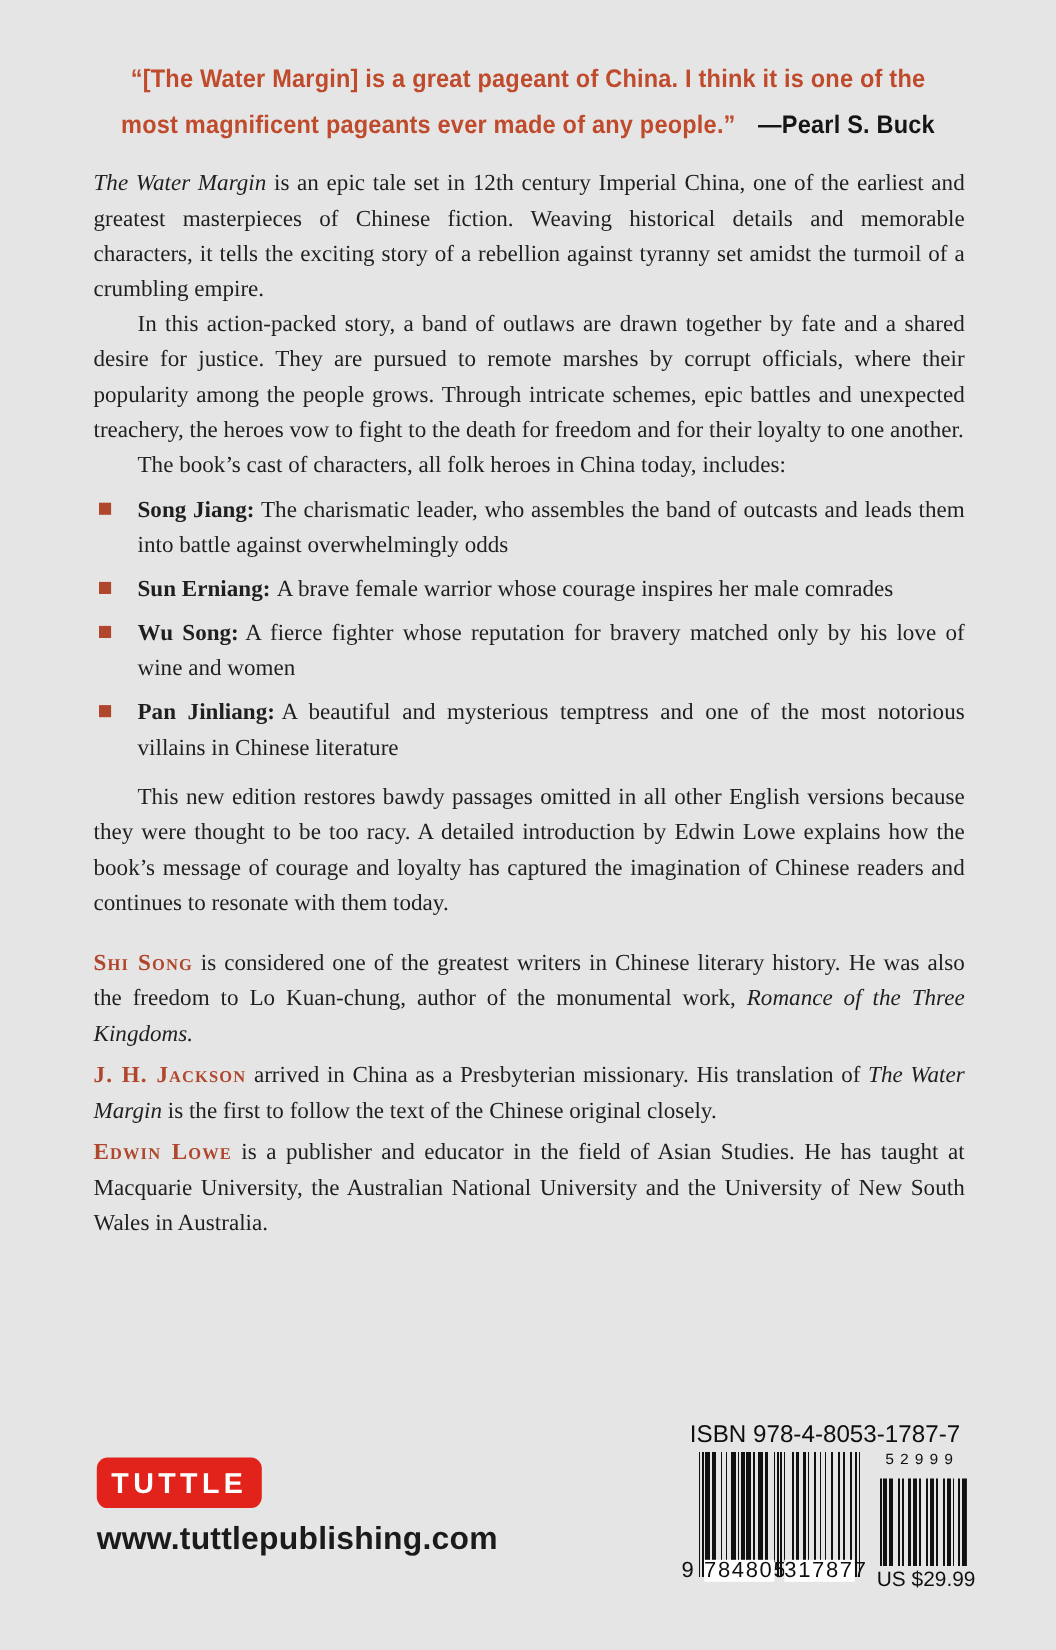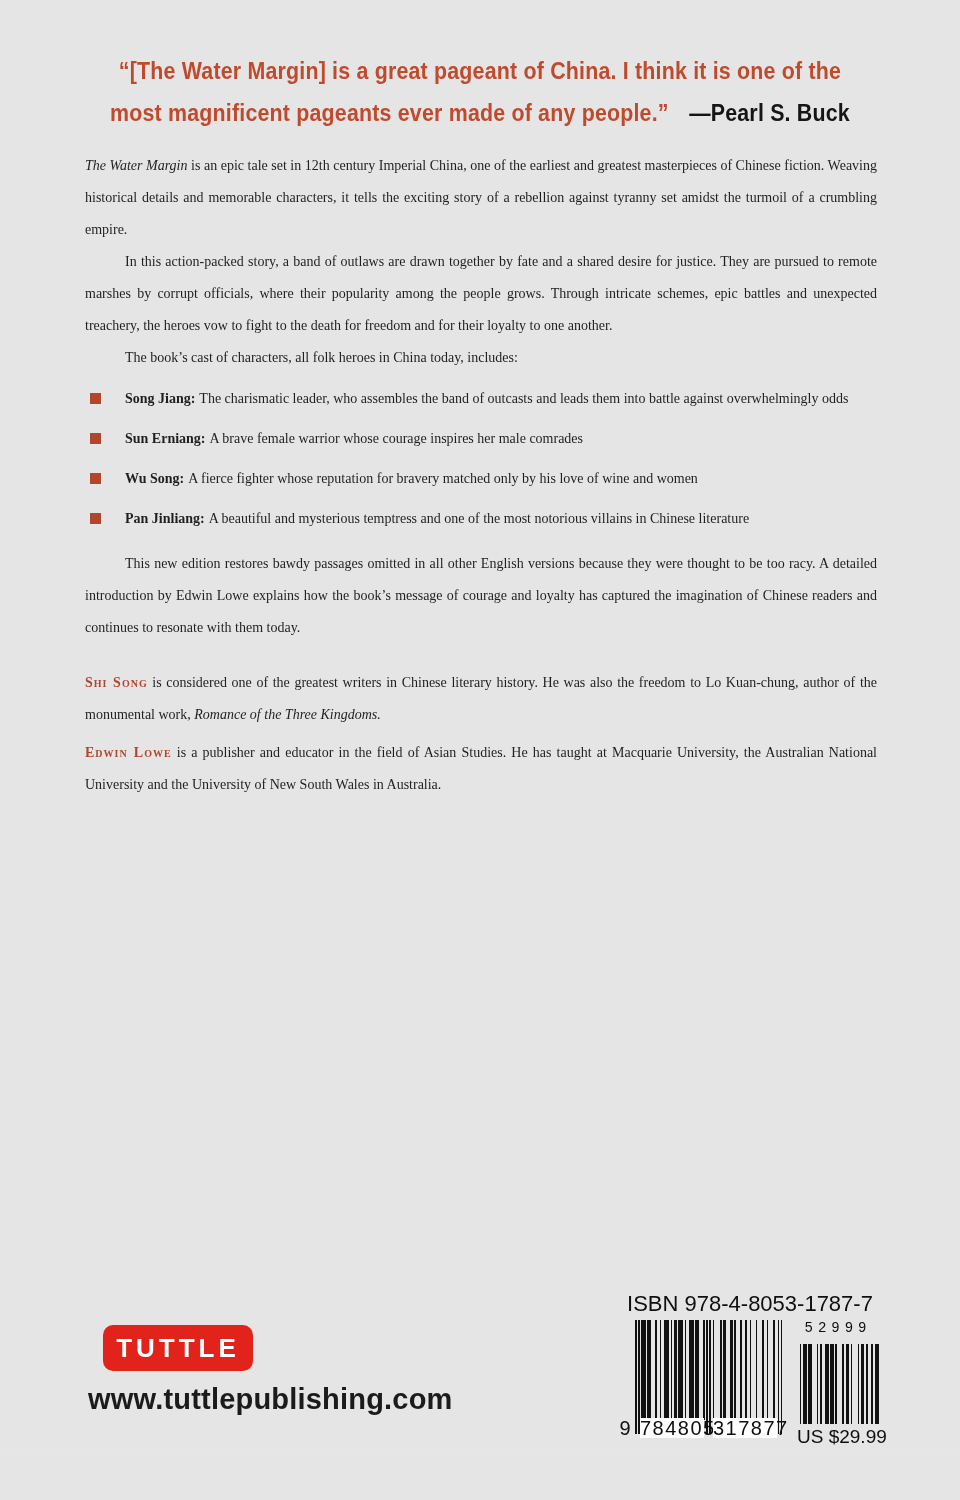--- a/index.html
+++ b/index.html
@@ -10,40 +10,40 @@
   }
   
   .quote { position:absolute; top:50px; left:0; width:960px; text-align:center;
     font-family:"Liberation Sans", sans-serif; font-weight:bold; }
   .qline { font-size:23px; line-height:42px; white-space:nowrap;
     transform:scaleX(0.93); transform-origin:50% 50%; letter-spacing:0.2px; }
   .seg-red  { color:var(--quote_red); }
   .seg-attr { color:#151515; margin-left:22px; }
   
   .body { position:absolute; top:150px; left:85px; width:792px;
-    font-size:14px; line-height:32px; text-align:justify; color:var(--text_dark); }
+    font-size:21px; line-height:32px; text-align:justify; color:var(--text_dark); }
   .body p { margin:0; }
   .indent { text-indent:40px; }
   .seg-i { font-style:italic; }
   .seg-plain { font-style:normal; }
   .seg-sc { font-variant:small-caps; color:var(--accent_red); letter-spacing:1px; font-weight:bold; }
   
   .chars { list-style:none; margin:9px 0 13px 0; padding:0; }
   .chars li { position:relative; padding-left:40px; margin-bottom:8px; text-align:justify; }
   .bullet-sq { position:absolute; left:5px; top:10px; width:11px; height:11px;
     background:var(--accent_red); }
   .char-name { font-weight:bold; margin-right:0.28em; }
   
   .bios { margin-top:23px; }
   .bio { margin-bottom:6px; }
   
   .logo { position:absolute; left:88px; top:1325px; width:150px; height:46px;
     background:var(--logo_red); border-radius:10px; color:#ffffff;
     font-family:"Liberation Sans", sans-serif; font-weight:bold; font-size:26px;
-    letter-spacing:4px; display:flex; align-items:center; justify-content:center;margin-left:15px; }
+    letter-spacing:4px; display:flex; align-items:center; justify-content:center; }
   .website { position:absolute; left:88px; top:1383px;
     font-family:"Liberation Sans", sans-serif; font-weight:bold; font-size:29px;
     letter-spacing:0.2px; color:#1b1b1b; }
   .printed-row { position:absolute; left:90px; top:1424px;
     font-family:"Liberation Sans", sans-serif; font-size:21px; color:var(--gray_text);
     display:flex; gap:58px; }
   .separator { position:absolute; left:0; right:0; top:1449px; height:1px;
     background:var(--faint_line); }
   
   .isbn-label { position:absolute; left:620px; top:1291px; width:260px; text-align:center;
@@ -95,20 +95,21 @@
     <li>
       <span class="bullet-sq"></span>
       <span class="char-name">Pan Jinliang:</span><span class="char-desc">A beautiful and mysterious temptress and one of the most notorious villains in Chinese literature</span>
     </li>
   </ul>
 
     <p class="indent"><span class="seg-plain">This new edition restores bawdy passages omitted in all other English versions because they were thought to be too racy. A detailed introduction by Edwin Lowe explains how the book’s message of courage and loyalty has captured the imagination of Chinese readers and continues to resonate with them today.</span></p>
 
     <div class="bios" id="bios">
         <div class="bio"><span class="seg-sc">Shi Song</span><span class="seg-plain"> is considered one of the greatest writers in Chinese literary history. He was also the freedom to Lo Kuan-chung, author of the monumental work, </span><span class="seg-i">Romance of the Three Kingdoms.</span></div>
+        <div class="bio"><span class="seg-sc">J. H. Jackson</span><span class="seg-plain"> arrived in China as a Presbyterian missionary. His translation of </span><span class="seg-i">The Water Margin</span><span class="seg-plain"> is the first to follow the text of the Chinese original closely.</span></div>
         <div class="bio"><span class="seg-sc">Edwin Lowe</span><span class="seg-plain"> is a publisher and educator in the field of Asian Studies. He has taught at Macquarie University, the Australian National University and the University of New South Wales in Australia.</span></div>
       </div>
   </div>
 
   <div class="logo">TUTTLE</div>
   <div class="website">www.tuttlepublishing.com</div>
   <div class="separator"></div>
 
   <div class="isbn-label">ISBN 978-4-8053-1787-7</div>
 

